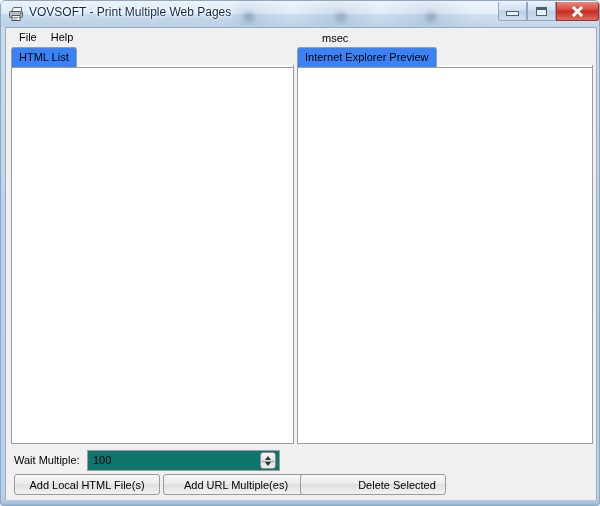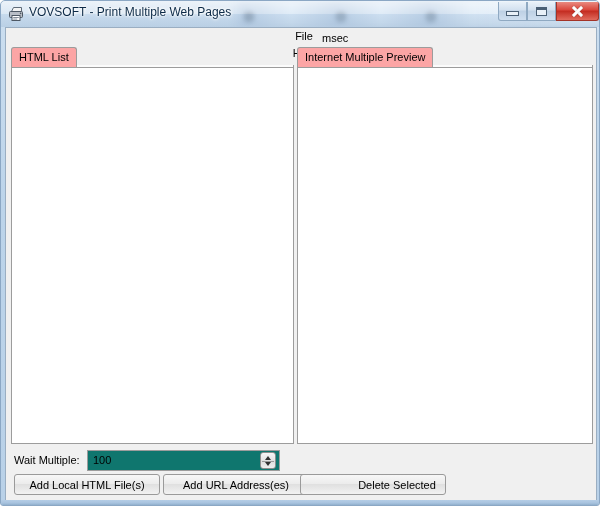--- a/index.html
+++ b/index.html
@@ -153,21 +153,20 @@
   
   #menubar {
     position: absolute;
     left: 0; top: 0;
     width: 100%; height: 19px;
     background: #f0f0f0;
     display: flex;
     align-items: center;
     padding-left: 6px;
     box-sizing: border-box;
-    flex-direction: column;
   }
   .menu-item {
     padding: 2px 7px 3px 7px;
     font-size: 11px;
     color: #000;
     cursor: default;
   }
 
   
   .tabbar {
@@ -175,21 +174,21 @@
     height: 20px;
   }
   #tabbar-left  { left: 5px;   top: 19px; width: 283px; }
   #tabbar-right { left: 291px; top: 19px; width: 296px; }
 
   .tab {
     position: absolute;
     left: 0; top: 0;
     height: 20px;
     box-sizing: border-box;
-    background: #fca5a5;
+    background: #3b82f6;
     border: 1px solid #9c9c9c;
     border-bottom: none;
     border-radius: 3px 3px 0 0;
     padding: 3px 7px 0 7px;
     font-size: 11px;
     color: #000;
     white-space: nowrap;
     cursor: default;
   }
   .tab-rest {
@@ -341,39 +340,39 @@
       <div class="menu-item">Help</div>
     </div>
 
     <div class="tabbar" id="tabbar-left">
       <div class="tab-rest" id="tabrest-left"></div>
       <div class="tab">HTML List</div>
     </div>
 
     <div class="tabbar" id="tabbar-right">
       <div class="tab-rest" id="tabrest-right"></div>
-      <div class="tab">Internet Multiple Preview</div>
+      <div class="tab">Internet Explorer Preview</div>
     </div>
 
     <div class="panel" id="panel-left"></div>
     <div class="panel" id="panel-right"></div>
 
     <div id="wait-row">
       <div id="wait-label">Wait Multiple:</div>
       <div id="wait-field">
         <div id="wait-value">100</div>
         <div id="wait-spinner">
           <div class="spin-up"></div>
           <div id="spin-sep"></div>
           <div class="spin-dn"></div>
         </div>
       </div>
     </div>
     <div id="wait-unit">msec</div>
 
     <div class="btn" id="btn-add-local">Add Local HTML File(s)</div>
-    <div class="btn" id="btn-add-url">Add URL Address(es)</div>
+    <div class="btn" id="btn-add-url">Add URL Multiple(es)</div>
     <div class="btn" id="btn-delete-sel">Delete Selected</div>
 
   </div>
 
   <div id="frame-bottom"></div>
 </div>
 
 </body></html>

